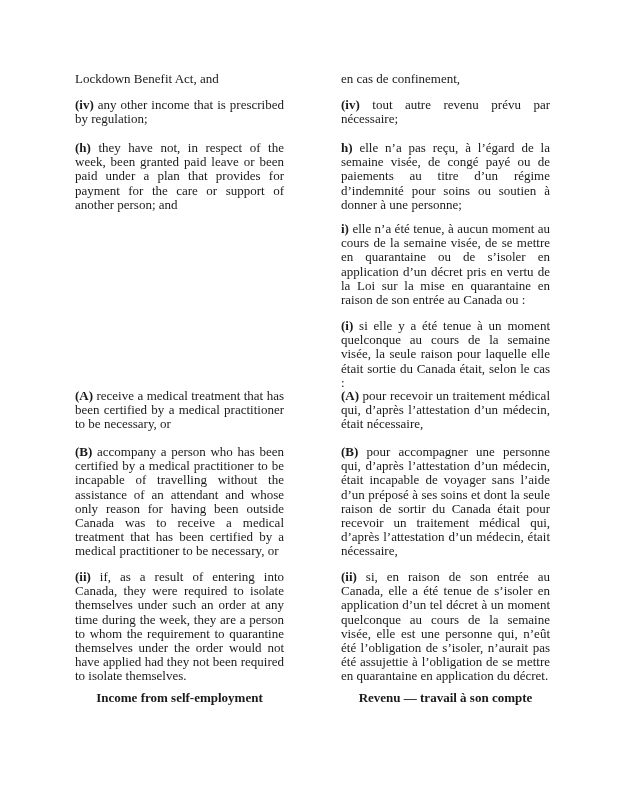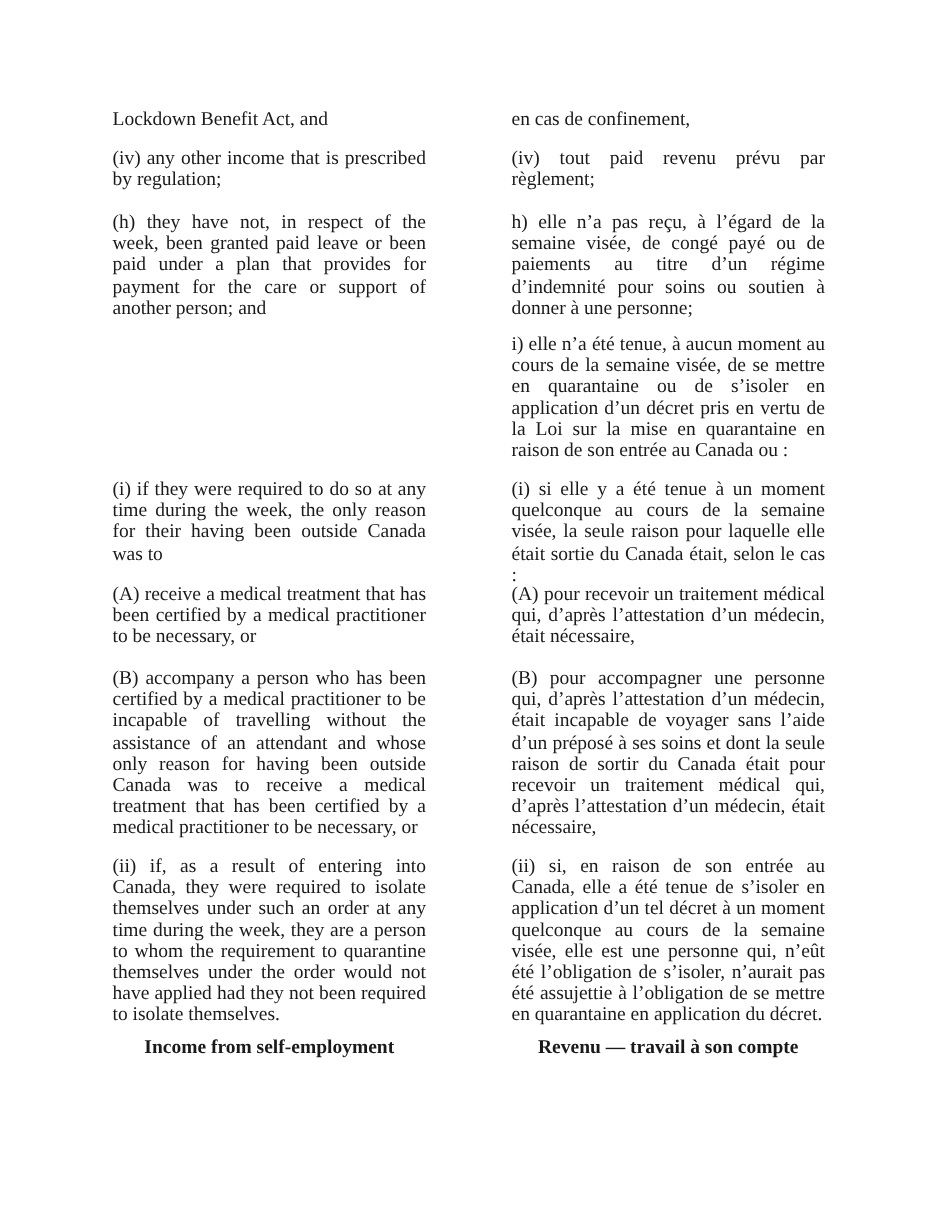--- a/index.html
+++ b/index.html
@@ -4,56 +4,53 @@
 <style>
   html, body { margin: 0; padding: 0; background: #ffffff; }
   body { width: 623px; height: 807px; position: relative; overflow: hidden;
          font-family: "Liberation Serif", "DejaVu Serif", serif; color: #1a1a1a; }
   .page { position: absolute; left: 0; top: 0; width: 541px; height: 807px; background: #fff; }
   .col { position: absolute; width: 209px; font-size: 13px; line-height: 14.2px;
          text-align: justify; }
   .col.left { left: 75px; }
   .col.right { left: 341px; }
   .last-left { text-align-last: left; }
-  .b { font-weight: normal; }
+  .b { font-weight: bold; }
   .heading { font-weight: bold; text-align: center; }
 </style>
 </head>
 <body>
 
 <div class="page">
 
   <div class="col left last-left" style="top:72px">
     <span>Lockdown Benefit Act, and</span>
   </div>
   <div class="col right last-left" style="top:72px">
     <span>en cas de confinement,</span>
   </div>
 
   <div class="col left last-left" style="top:98px">
     <span class="b">(iv)</span><span> any other income that is prescribed by regulation;</span>
   </div>
   <div class="col right last-left" style="top:98px">
-    <span class="b">(iv)</span><span> tout paid revenu prévu par règlement;</span>
+    <span class="b">(iv)</span><span> tout autre revenu prévu par nécessaire;</span>
   </div>
 
   <div class="col left last-left" style="top:141px">
     <span class="b">(h)</span><span> they have not, in respect of the week, been granted paid leave or been paid under a plan that provides for payment for the care or support of another person; and</span>
   </div>
   <div class="col right last-left" style="top:141px">
     <span class="b">h)</span><span> elle n’a pas reçu, à l’égard de la semaine visée, de congé payé ou de paiements au titre d’un régime d’indemnité pour soins ou soutien à donner à une personne;</span>
   </div>
 
   <div class="col right last-left" style="top:222px">
     <span class="b">i)</span><span> elle n’a été tenue, à aucun moment au cours de la semaine visée, de se mettre en quarantaine ou de s’isoler en application d’un décret pris en vertu de la Loi sur la mise en quarantaine en raison de son entrée au Canada ou :</span>
   </div>
 
-  <div class="col left last-left" style="top:319px">
-    <span class="b">(i)</span><span> if they were required to do so at any time during the week, the only reason for their having been outside Canada was to</span>
-  </div>
   <div class="col right last-left" style="top:319px">
     <span class="b">(i)</span><span> si elle y a été tenue à un moment quelconque au cours de la semaine visée, la seule raison pour laquelle elle était sortie du Canada était, selon le cas :</span>
   </div>
 
   <div class="col right last-left" style="top:389px">
     <span class="b">(A)</span><span> pour recevoir un traitement médical qui, d’après l’attestation d’un médecin, était nécessaire,</span>
   </div>
   <div class="col left last-left" style="top:389px">
     <span class="b">(A)</span><span> receive a medical treatment that has been certified by a medical practitioner to be necessary, or</span>
   </div>

